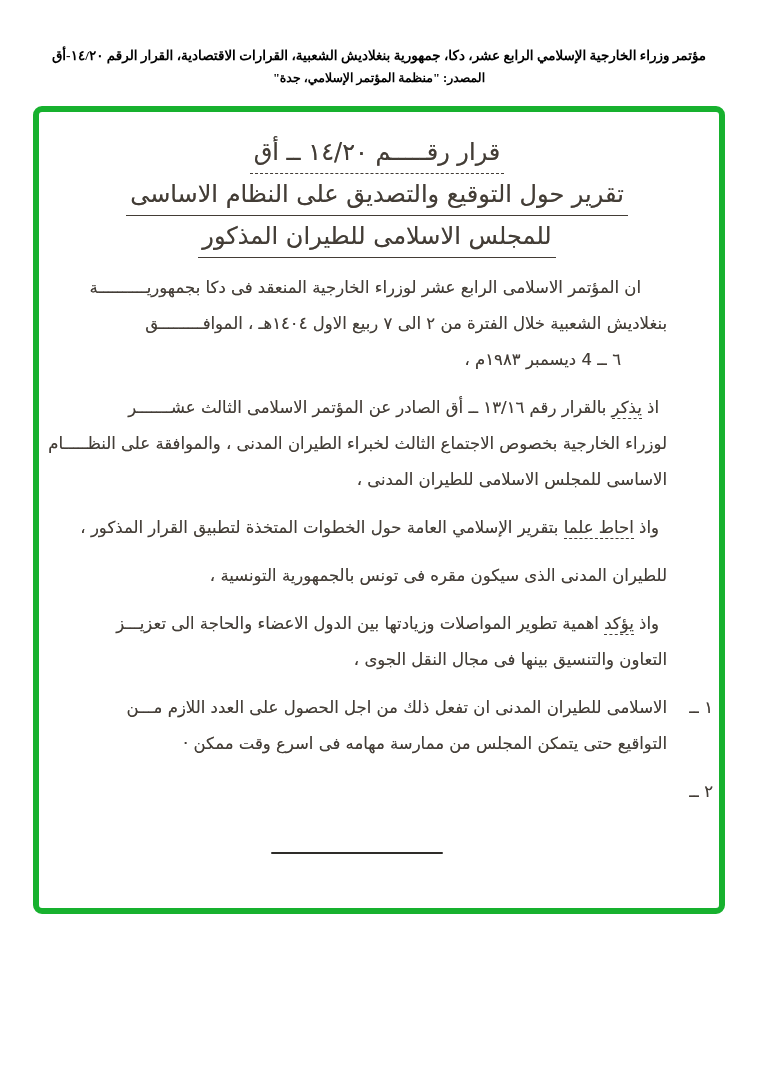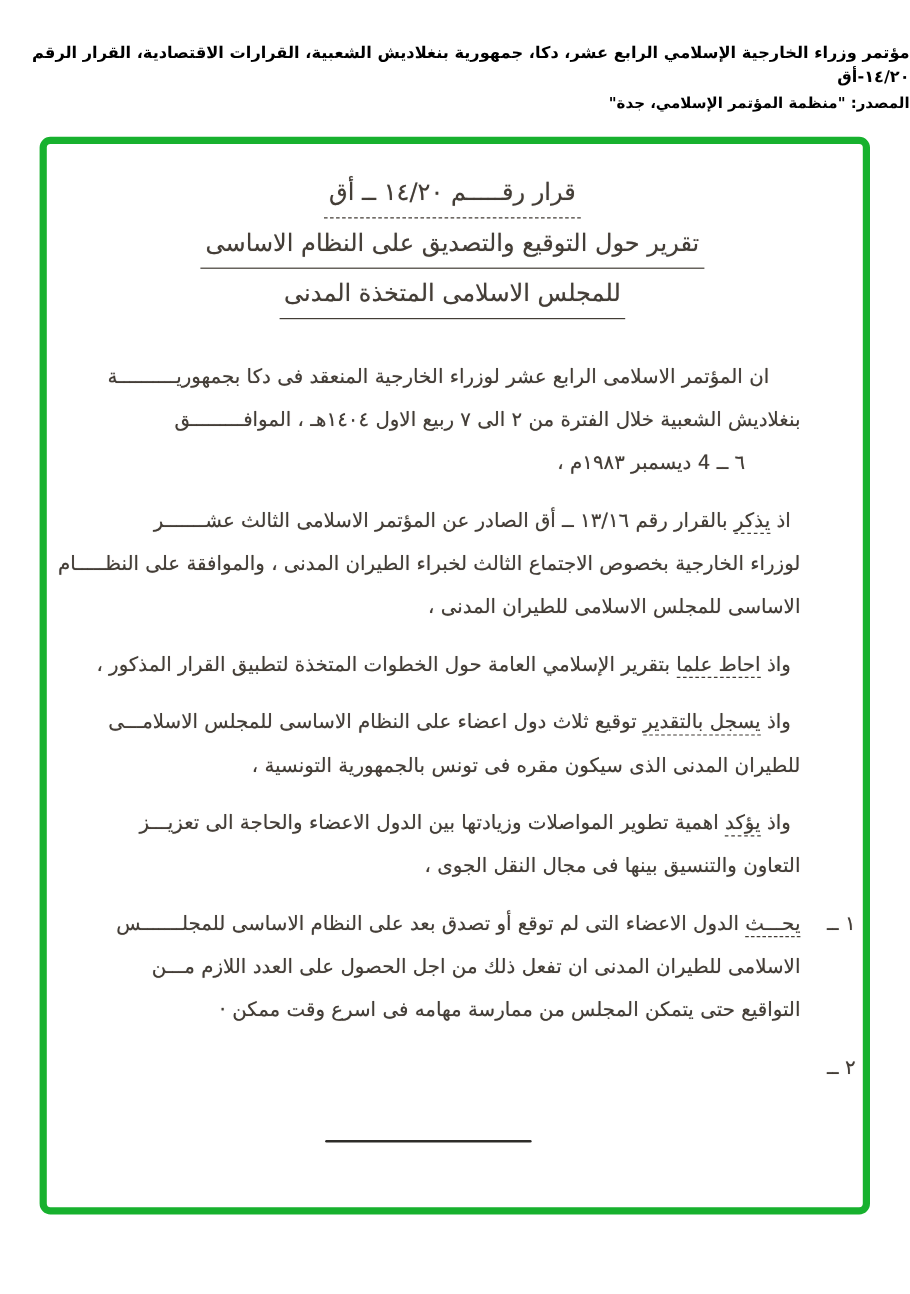--- a/index.html
+++ b/index.html
@@ -10,39 +10,39 @@
   }
   *{margin:0;padding:0;box-sizing:border-box;}
   html,body{background:#ffffff;}
   body{
     width:758px;height:1078px;
     font-family:"DejaVu Sans",sans-serif;
     overflow:hidden;
   }
   .page{width:758px;height:1078px;direction:rtl;}
   
-  .header{padding-top:34px;color:var(--header-ink);}
+  .header{padding-top:46px;text-align:center;color:var(--header-ink);font-family:Liberation Serif, serif;}
   .header .h1{font-size:13.5px;font-weight:bold;line-height:20px;letter-spacing:0;}
   .header .h2{font-size:12.5px;font-weight:bold;line-height:18px;margin-top:3px;}
   
   .frame{
     width:692px;margin:19px auto 0;
     border:6px solid var(--green);
     border-radius:9px;
     background:#fff;
     padding:20px 52px 54px 48px;
   }
   .doc{
     color:var(--ink);
     font-size:16.5px;
     line-height:36px;
     text-shadow:0 0 0.6px rgba(67,61,54,.55);
   }
   
-  .title{text-align:center;line-height:40px;font-size:20px;margin-bottom:30px;text-decoration:underline;}
+  .title{text-align:center;line-height:40px;font-size:24px;margin-bottom:12px;text-decoration:underline;}
   .title .t{display:inline-block;padding:0 4px 1px;}
   .title .t.dashed{border-bottom:1.6px dashed var(--ink);}
   .title .t.solid{border-bottom:1.6px solid var(--ink);}
   
   .para{margin-top:12px;}
   .para.first{margin-top:0;}
   .line{white-space:nowrap;}
   .indent{padding-right:26px;}
   .indent-sm{padding-right:8px;}
   .indent-lg{padding-right:46px;}
@@ -66,53 +66,51 @@
     <div class="h1">مؤتمر وزراء الخارجية الإسلامي الرابع عشر، دكا، جمهورية بنغلاديش الشعبية، القرارات الاقتصادية، القرار الرقم ١٤/٢٠-أق</div>
     <div class="h2">المصدر: "منظمة المؤتمر الإسلامي، جدة"</div>
   </div>
 
   <div class="frame">
     <div class="doc">
 
       <div class="title">
         <div><span class="t dashed">قرار رقـــــم ١٤/٢٠ ــ أق</span></div>
         <div><span class="t solid">تقرير حول التوقيع والتصديق على النظام الاساسى</span></div>
-        <div><span class="t solid">للمجلس الاسلامى المتخذة المدنى</span></div>
+        <div><span class="t solid">للمجلس الاسلامى للطيران المذكور</span></div>
       </div>
 
       <div class="para first">
         <div class="line indent">ان المؤتمر الاسلامى الرابع عشر لوزراء الخارجية المنعقد فى دكا بجمهوريــــــــــة</div>
         <div class="line">بنغلاديش الشعبية خلال الفترة من ٢ الى ٧ ربيع الاول ١٤٠٤هـ ، الموافـــــــــق</div>
         <div class="line indent-lg">٦ ــ 4 ديسمبر ١٩٨٣م ،</div>
       </div>
 
       <div class="para">
         <div class="line indent-sm"><span>اذ </span><span class="u">يذكر</span><span> بالقرار رقم ١٣/١٦ ــ أق الصادر عن المؤتمر الاسلامى الثالث عشـــــــر</span></div>
         <div class="line">لوزراء الخارجية بخصوص الاجتماع الثالث لخبراء الطيران المدنى ، والموافقة على النظـــــام</div>
         <div class="line">الاساسى للمجلس الاسلامى للطيران المدنى ،</div>
       </div>
 
       <div class="para">
         <div class="line indent-sm"><span>واذ </span><span class="u">احاط علما</span><span> بتقرير الإسلامي العامة حول الخطوات المتخذة لتطبيق القرار المذكور ،</span></div>
       </div>
 
       <div class="para">
-        <div class="line indent-sm"><span>واذ </span><span class="u">يسجل بالتقدير</span><span> توقيع ثلاث دول اعضاء على النظام الاساسى للمجلس الاسلامـــى</span></div>
         <div class="line">للطيران المدنى الذى سيكون مقره فى تونس بالجمهورية التونسية ،</div>
       </div>
 
       <div class="para">
         <div class="line indent-sm"><span>واذ </span><span class="u">يؤكد</span><span> اهمية تطوير المواصلات وزيادتها بين الدول الاعضاء والحاجة الى تعزيـــز</span></div>
         <div class="line">التعاون والتنسيق بينها فى مجال النقل الجوى ،</div>
       </div>
 
       <div class="item">
         <div class="num">١ ــ</div>
         <div class="body">
-          <div class="line"><span class="u">يحـــث</span><span> الدول الاعضاء التى لم توقع أو تصدق بعد على النظام الاساسى للمجلـــــــس</span></div>
           <div class="line">الاسلامى للطيران المدنى ان تفعل ذلك من اجل الحصول على العدد اللازم مـــن</div>
           <div class="line">التواقيع حتى يتمكن المجلس من ممارسة مهامه فى اسرع وقت ممكن ·</div>
         </div>
       </div>
 
       <div class="item">
         <div class="num">٢ ــ</div>
         <div class="body">
         </div>
       </div>

